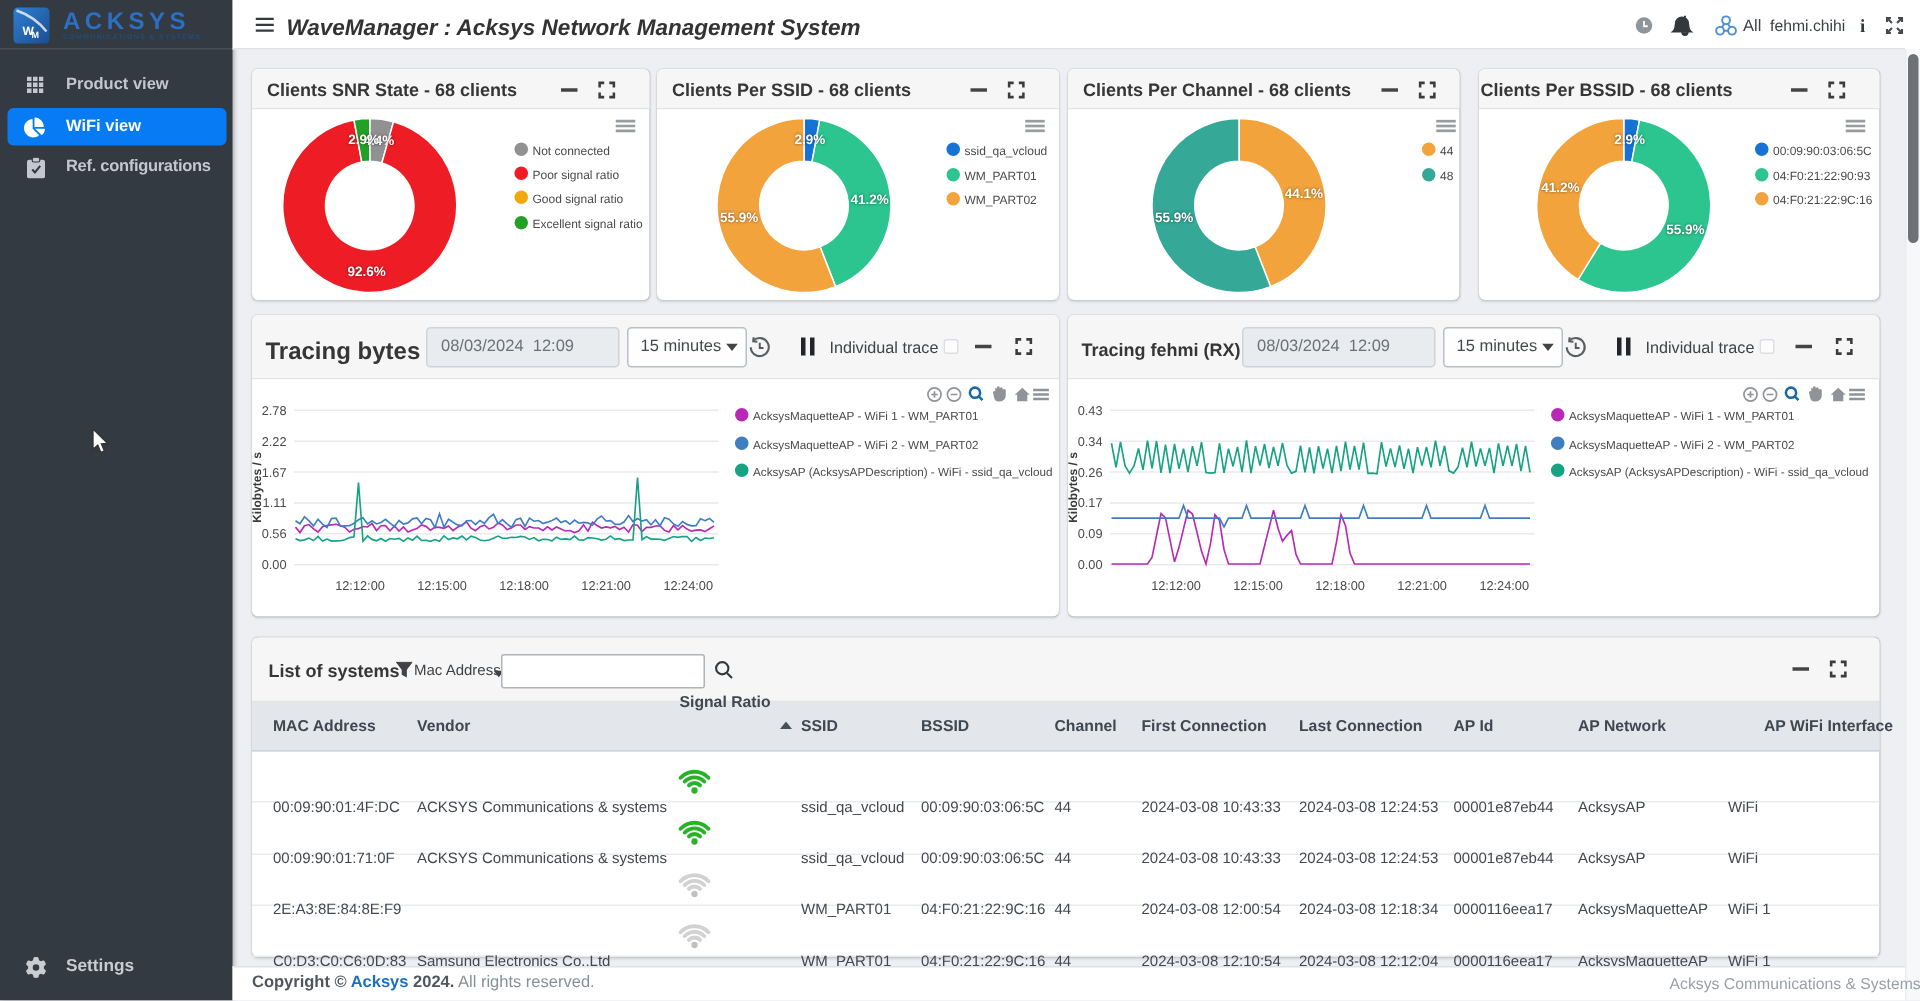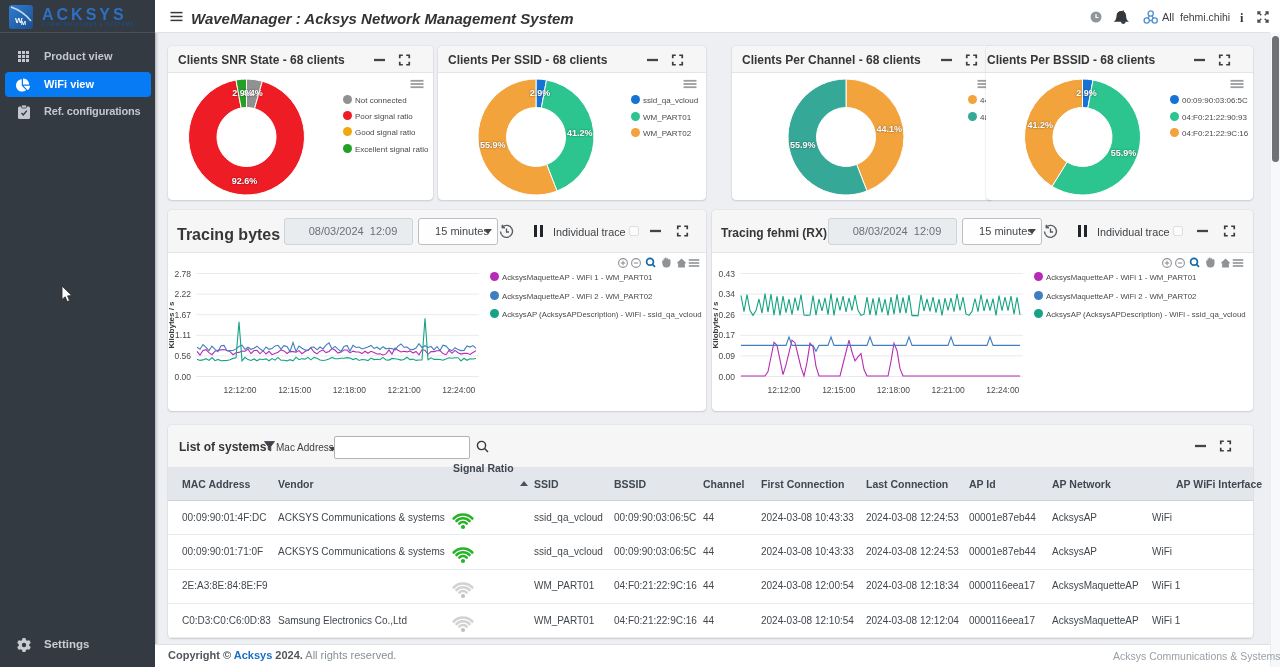--- a/index.html
+++ b/index.html
@@ -1,25 +1,25 @@
 <!DOCTYPE html>
 <html><head><meta charset="utf-8">
 <style>
 * { margin:0; padding:0; box-sizing:border-box; }
 html,body { width:1280px; height:667px; overflow:hidden; }
 body { font-family:"Liberation Sans", sans-serif; background:#edeff3; position:relative; }
 .abs { position:absolute; }
 svg { display:block; }
-.card { position:absolute; background:#fff; border-radius:4px; box-shadow:0 0 1px rgba(0,0,0,.28), 0 1px 2px rgba(0,0,0,.12);text-align:center; }
+.card { position:absolute; background:#fff; border-radius:4px; box-shadow:0 0 1px rgba(0,0,0,.28), 0 1px 2px rgba(0,0,0,.12); }
 .card-hd { position:absolute; left:0; right:0; top:0; background:#f6f6f6; border-bottom:1px solid #e4e4e4; border-radius:4px 4px 0 0; }
 .ct { position:absolute; font-weight:bold; color:#363636; font-size:12px; white-space:nowrap; }
 .legend-item { position:absolute; font-size:8px; color:#4a4a4a; white-space:nowrap; }
 .legend-item .dot { display:inline-block; width:9px; height:9px; border-radius:50%; margin-right:3px; vertical-align:-1px; }
 .thead { position:absolute; font-size:10.5px; font-weight:bold; color:#404750; white-space:nowrap; }
-.tcell { position:absolute; font-size:10px; color:#42484e; white-space:nowrap; }
+.tcell { position:absolute; font-size:10px; color:#42484e; white-space:nowrap;margin-top:21px; }
 </style></head><body>
 
 <div class="abs" style="left:0;top:0;width:155px;height:667px;background:#333a42;box-shadow:1px 0 3px rgba(0,0,0,.3);">
   <div class="abs" style="left:0;top:0;width:100%;height:33px;border-bottom:1px solid #494f57;background:#333a42;"></div>
   <div class="abs" style="left:9px;top:5px;width:24px;height:24px;background:linear-gradient(135deg,#2f7fd4,#1b4e8f);border-radius:3px;">
     <svg width="24" height="24" viewBox="0 0 24 24">
       <path d="M2,2 Q14,6 22,16" stroke="rgba(255,255,255,.75)" stroke-width="1.6" fill="none"></path>
       <text x="6" y="18" font-size="8" font-weight="bold" fill="#fff" font-family="Liberation Sans">W</text>
       <text x="12" y="20" font-size="6" font-weight="bold" fill="#fff" font-family="Liberation Sans">M</text>
     </svg>
@@ -146,21 +146,21 @@
       <path d="M108.51,33.96 A58,58 0 0 1 119.01,145.06 L108.69,118.50 A29.5,29.5 0 0 0 103.35,61.99 Z" fill="#2cc48f" stroke="#ffffff" stroke-width="1"></path>
       <path d="M119.01,145.06 A58,58 0 1 1 98.00,33.00 L98.00,61.50 A29.5,29.5 0 1 0 108.69,118.50 Z" fill="#f2a33c" stroke="#ffffff" stroke-width="1"></path>
       <text x="102.0" y="50.2" text-anchor="middle" font-size="9" font-weight="bold" fill="#ffffff" style="text-shadow:0 0 2px rgba(0,0,0,.55)">2.9%</text>
       <text x="141.8" y="89.9" text-anchor="middle" font-size="9" font-weight="bold" fill="#ffffff" style="text-shadow:0 0 2px rgba(0,0,0,.55)">41.2%</text>
       <text x="54.8" y="102.1" text-anchor="middle" font-size="9" font-weight="bold" fill="#ffffff" style="text-shadow:0 0 2px rgba(0,0,0,.55)">55.9%</text>
     </svg>
     <div class="legend-item" style="left:193px;top:49.0px;"><span class="dot" style="background:#1673d6;"></span>ssid_qa_vcloud</div>
     <div class="legend-item" style="left:193px;top:65.5px;"><span class="dot" style="background:#2cc48f;"></span>WM_PART01</div>
     <div class="legend-item" style="left:193px;top:82.0px;"><span class="dot" style="background:#f2a33c;"></span>WM_PART02</div>
   </div>
-<div class="card" style="left:712px;top:46px;width:261px;height:154px;margin-left:20px;">
+<div class="card" style="left:712px;top:46px;width:261px;height:154px;">
     <div class="card-hd" style="height:27px;"></div>
     <div class="ct" style="left:10px;top:7px;">Clients Per Channel - 68 clients</div>
     <svg class="abs" style="left:0;top:0;" width="268" height="154" viewBox="0 0 268 154">
       <line x1="209.0" y1="14" x2="220.0" y2="14" stroke="#444" stroke-width="2.3"></line>
       <path d="M237.79,9.25 H234.75 V12.29 M241.21,9.25 H244.25 V12.29 M244.25,15.71 V18.75 H241.21 M237.79,18.75 H234.75 V15.71" fill="none" stroke="#3c3c3c" stroke-width="1.7"></path>
       <line x1="245.5" y1="34.8" x2="258.5" y2="34.8" stroke="#9a9da0" stroke-width="1.8"></line>
       <line x1="245.5" y1="38.0" x2="258.5" y2="38.0" stroke="#9a9da0" stroke-width="1.8"></line>
       <line x1="245.5" y1="41.2" x2="258.5" y2="41.2" stroke="#9a9da0" stroke-width="1.8"></line>
       <path d="M114.00,33.00 A58,58 0 0 1 135.01,145.06 L124.69,118.50 A29.5,29.5 0 0 0 114.00,61.50 Z" fill="#f2a33c" stroke="#ffffff" stroke-width="1"></path>
       <path d="M135.01,145.06 A58,58 0 1 1 114.00,33.00 L114.00,61.50 A29.5,29.5 0 1 0 124.69,118.50 Z" fill="#35a897" stroke="#ffffff" stroke-width="1"></path>

